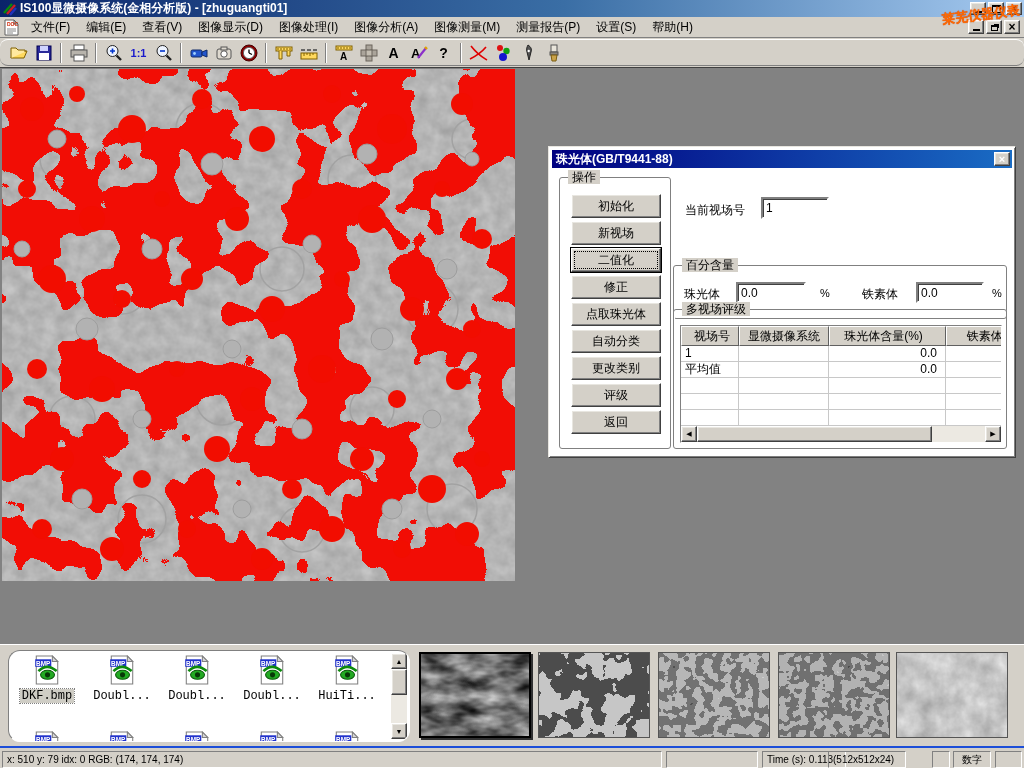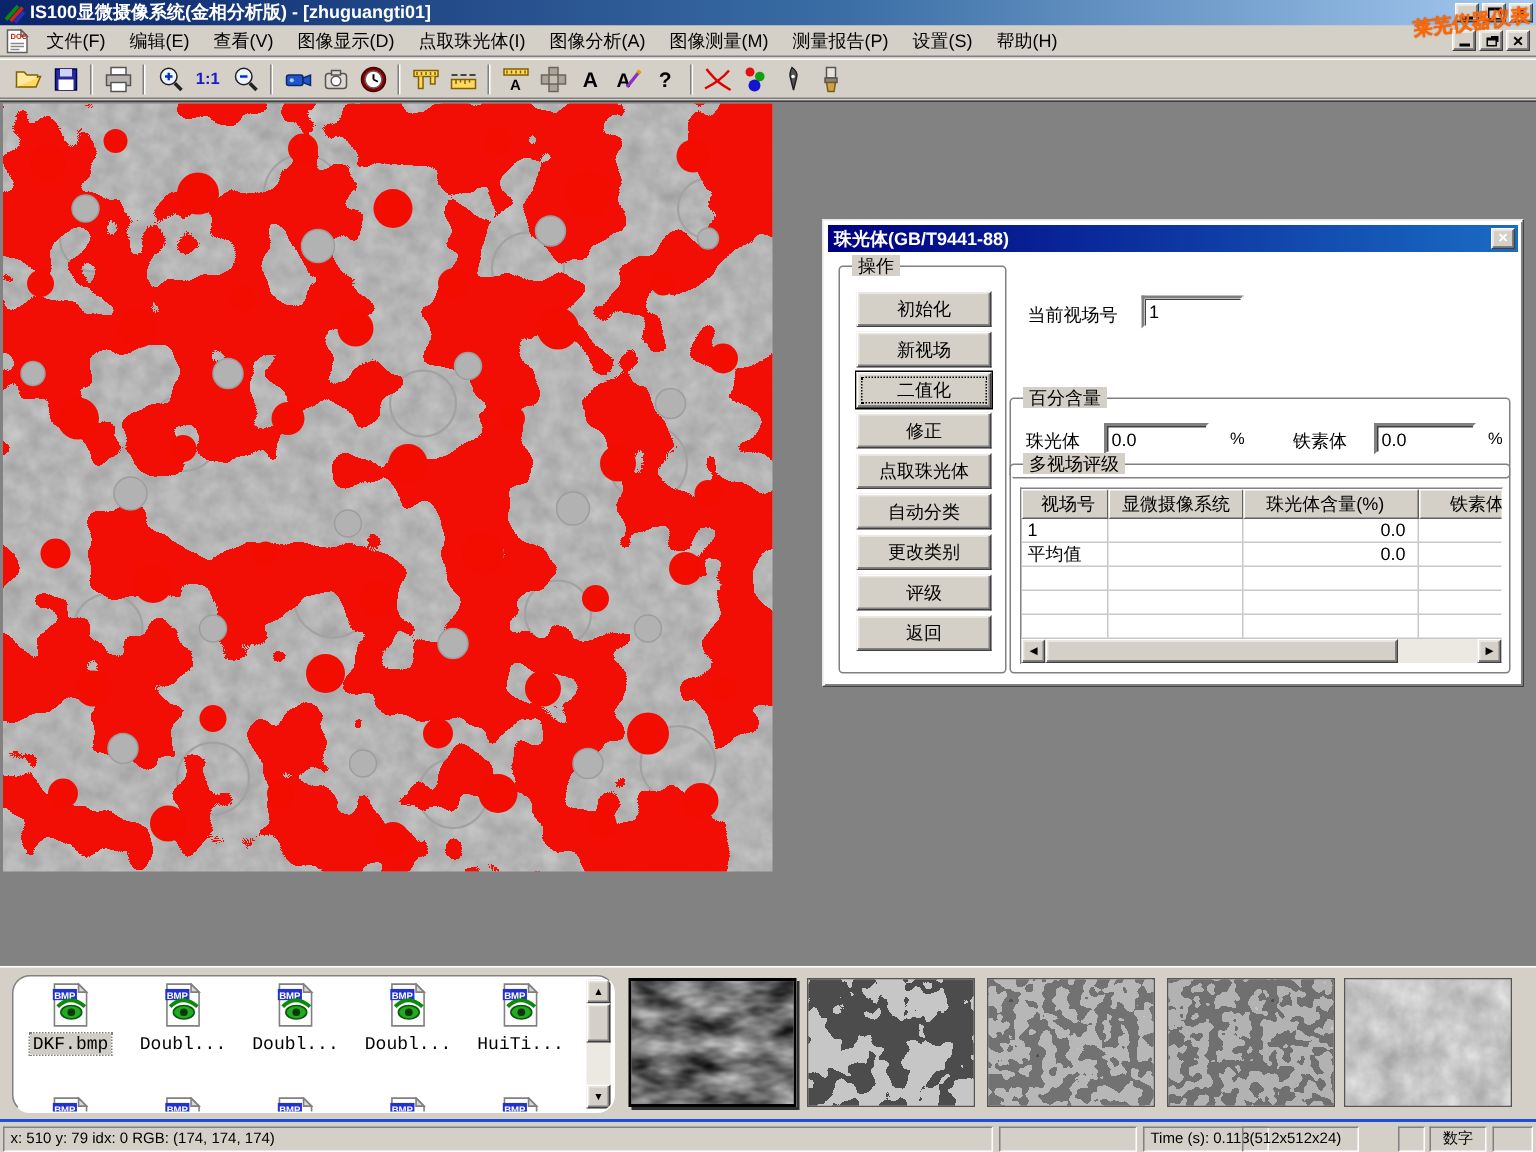--- a/index.html
+++ b/index.html
@@ -23,21 +23,21 @@
 
   .watermark { position:absolute; right:4px; top:6px; z-index:60; color:#ff6a00; font-weight:bold; font-size:13px; transform:rotate(-7deg); text-shadow:0 0 1px #c03000; pointer-events:none; white-space:nowrap; }
 
   
   .menubar { position:absolute; left:0; top:17px; width:1024px; height:21px; background:#d4d0c8; display:flex; align-items:center; border-bottom:1px solid #808080; }
   .menubar .menu-item { padding:2px 8px; white-space:nowrap; }
   .menubar .spacer { flex:1; }
   .mdi-btn { width:16px; height:14px; margin-right:2px; display:flex; align-items:center; justify-content:center; }
 
   
-  .toolbar { position:absolute; left:0; top:39px; width:1024px; height:27px; background:#d4d0c8; border-top:1px solid #fff; border-bottom:1px solid #808080; display:flex; align-items:center; padding-left:6px; }
+  .toolbar { position:absolute; left:0; top:39px; width:1024px; height:27px; background:#d4d0c8; border-top:1px solid #fff; border-bottom:1px solid #808080; display:flex; align-items:center; padding-left:6px;border-radius:8px; }
   .tbtn { width:25px; height:24px; display:flex; align-items:center; justify-content:center; }
   .tsep { width:2px; height:20px; border-left:1px solid #808080; border-right:1px solid #ffffff; margin:0 4px; }
   .tlabel { font-weight:bold; font-size:11px; }
 
   
   .client { position:absolute; left:0; top:67px; width:1024px; height:577px; background:#828282; border-top:1px solid #404040; }
   .micrograph { position:absolute; left:2px; top:1px; width:513px; height:512px; }
 
   
   .dialog { position:absolute; left:548px; top:78px; width:468px; height:312px; background:#ffffff; border:1px solid; border-color:#e8e6e0 #404040 #404040 #e8e6e0; box-shadow: inset 1px 1px 0 #fff, inset -1px -1px 0 #808080; z-index:20; }
@@ -187,21 +187,21 @@
   <svg width="17" height="17" style="margin:0 3px">
     <path d="M2 1 h9 l4 4 v11 h-13 z" fill="#fff" stroke="#606060"></path>
     <path d="M11 1 l4 4 h-4 z" fill="#d0d0d0" stroke="#606060"></path>
     <text x="4" y="7" font-size="5" fill="#cc2200" font-weight="bold">DOC</text>
     <path d="M4 10 h9 M4 12 h9 M4 14 h6" stroke="#888" stroke-width="1"></path>
   </svg>
   <span class="menu-item">文件(F)</span>
   <span class="menu-item">编辑(E)</span>
   <span class="menu-item">查看(V)</span>
   <span class="menu-item">图像显示(D)</span>
-  <span class="menu-item">点取珠光体(I)</span>
+  <span class="menu-item">图像处理(I)</span>
   <span class="menu-item">图像分析(A)</span>
   <span class="menu-item">图像测量(M)</span>
   <span class="menu-item">测量报告(P)</span>
   <span class="menu-item">设置(S)</span>
   <span class="menu-item">帮助(H)</span>
   <span class="spacer"></span>
   <div class="mdi-btn raised">
       <span class="g-min"></span>
     </div>
   <div class="mdi-btn raised">

